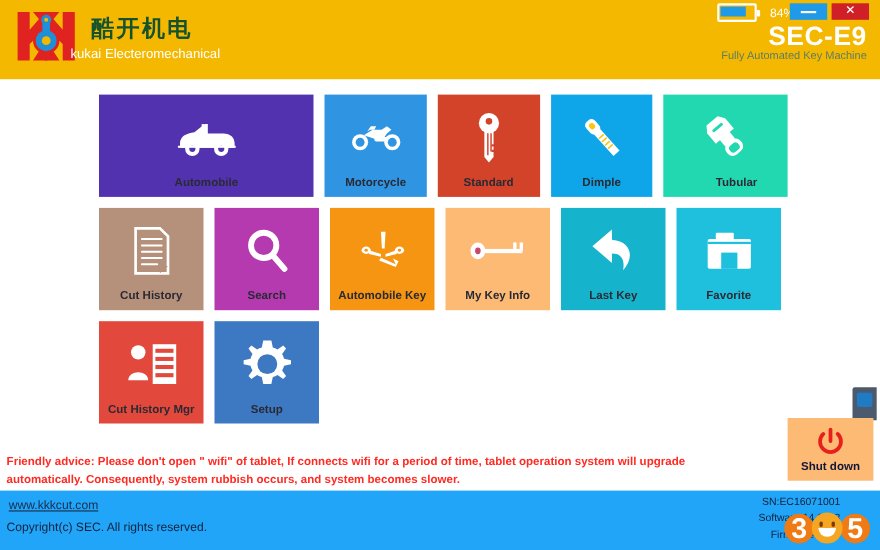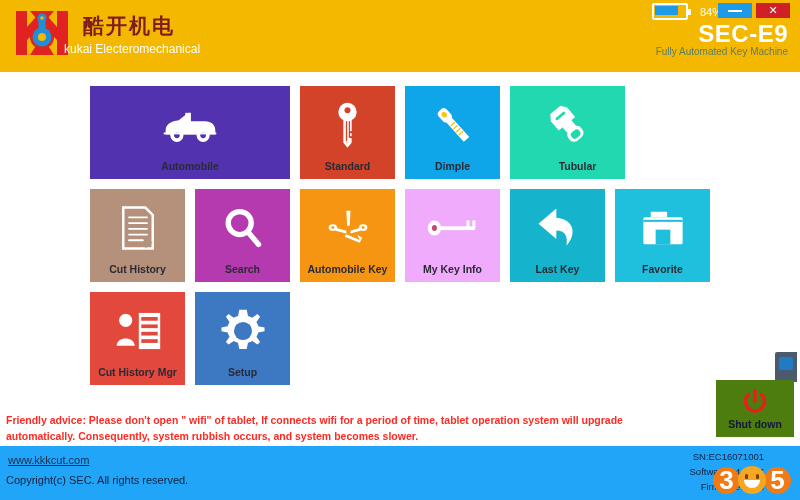--- a/index.html
+++ b/index.html
@@ -13,21 +13,21 @@
   
   #header{
     position:absolute;left:0;top:0;width:800px;height:72px;
     background:#f5b800;
   }
   #logo{
     position:absolute;left:14px;top:7px;width:56px;height:52px;
   }
   #brand-cn{
     position:absolute;left:83px;top:12px;
-    font-size:21px;font-weight:bold;color:#7f1d1d;
+    font-size:21px;font-weight:bold;color:#14532d;
     letter-spacing:2px;
   }
   #brand-en{
     position:absolute;left:64px;top:42px;
     font-size:12px;color:#ffffff;
   }
   #model-name{
     position:absolute;right:12px;top:20px;
     font-size:24px;font-weight:bold;color:#ffffff;
     letter-spacing:0.5px;
@@ -89,21 +89,21 @@
   .tile-icon svg{display:block;}
   .tile-label{
     font-size:10.5px;font-weight:bold;color:#2a2a35;
     margin-bottom:8px;text-align:center;line-height:1;
     white-space:nowrap;
   }
 
   
   #shutdown-btn{
     position:absolute;left:716px;top:380px;width:78px;height:57px;
-    background:#4d7c0f;cursor:pointer;
+    background:#fdba74;cursor:pointer;
     display:flex;flex-direction:column;align-items:center;justify-content:center;
   }
   #shutdown-label{
     font-size:10.5px;font-weight:bold;color:#13173a;margin-top:1px;
   }
   #side-badge{
     position:absolute;left:775px;top:352px;width:22px;height:30px;
     background:#4c5a6e;border-radius:2px 0 0 2px;
   }
   #side-badge-inner{
@@ -212,20 +212,38 @@
             </g>
             <g fill="#5232ae">
               <circle cx="18" cy="31" r="3"></circle>
               <circle cx="46" cy="31" r="3"></circle>
             </g>
             <rect x="4" y="28" width="56" height="2" fill="#fff"></rect>
           </svg>
         </div>
         <div class="tile-label">Automobile</div>
       </div>
+      <div class="tile" style="background: rgb(47, 149, 227);">
+        <div class="tile-icon">
+          <svg viewBox="0 0 64 40" width="52" height="33">
+            <g fill="#fff">
+              <path d="M18 18 L28 12 L38 12 L44 8 L49 12 L44 16 L40 22 L30 22 Z"></path>
+              <path d="M22 14 L26 8 L32 8 L30 12 L25 12 Z"></path>
+              <rect x="30" y="20" width="18" height="5" rx="2"></rect>
+              <circle cx="14" cy="26" r="9"></circle>
+              <circle cx="50" cy="26" r="9"></circle>
+            </g>
+            <g fill="#2f95e3">
+              <circle cx="14" cy="26" r="5"></circle>
+              <circle cx="50" cy="26" r="5"></circle>
+            </g>
+          </svg>
+        </div>
+        <div class="tile-label">Motorcycle</div>
+      </div>
       <div class="tile" style="background: rgb(210, 67, 42);">
         <div class="tile-icon">
           <svg viewBox="0 0 30 56" width="25" height="47">
             <g fill="#fff">
               <circle cx="15" cy="13" r="11"></circle>
               <rect x="10" y="22" width="10" height="28"></rect>
               <path d="M10 50 L15 56 L20 50 Z"></path>
             </g>
             <g fill="#d2432a">
               <circle cx="15" cy="11" r="3.6"></circle>
@@ -315,21 +333,21 @@
               <path d="M30 30 L46 37 L43 31 L49 34 L46 40 L28 33 Z"></path>
             </g>
             <g fill="#f59512">
               <ellipse cx="14" cy="22" rx="1.8" ry="1.5"></ellipse>
               <ellipse cx="50" cy="22" rx="1.8" ry="1.5"></ellipse>
             </g>
           </svg>
         </div>
         <div class="tile-label">Automobile Key</div>
       </div>
-      <div class="tile" style="background: #f0abfc;">
+      <div class="tile" style="background: #fdba74;">
         <div class="tile-icon">
           <svg viewBox="0 0 64 26" width="54" height="22">
             <g fill="#fff">
               <ellipse cx="10" cy="13" rx="8" ry="9"></ellipse>
               <rect x="16" y="11" width="42" height="4.5"></rect>
               <rect x="48" y="4" width="3.6" height="9"></rect>
               <rect x="55" y="4" width="3.6" height="9"></rect>
             </g>
             <ellipse cx="10" cy="13" rx="3" ry="3.6" fill="#c8496b"></ellipse>
           </svg>

